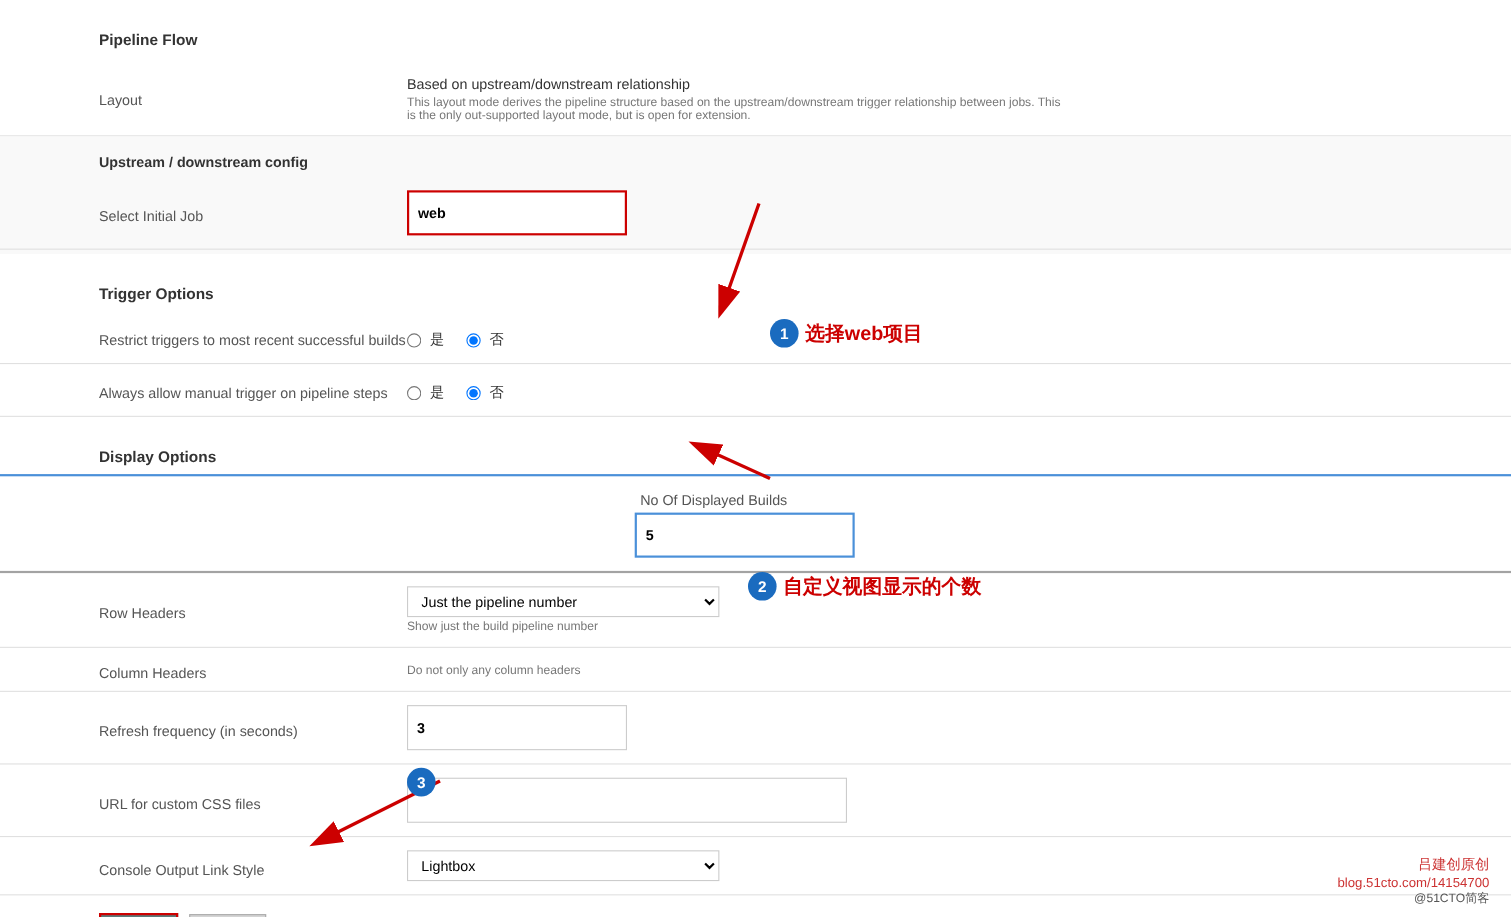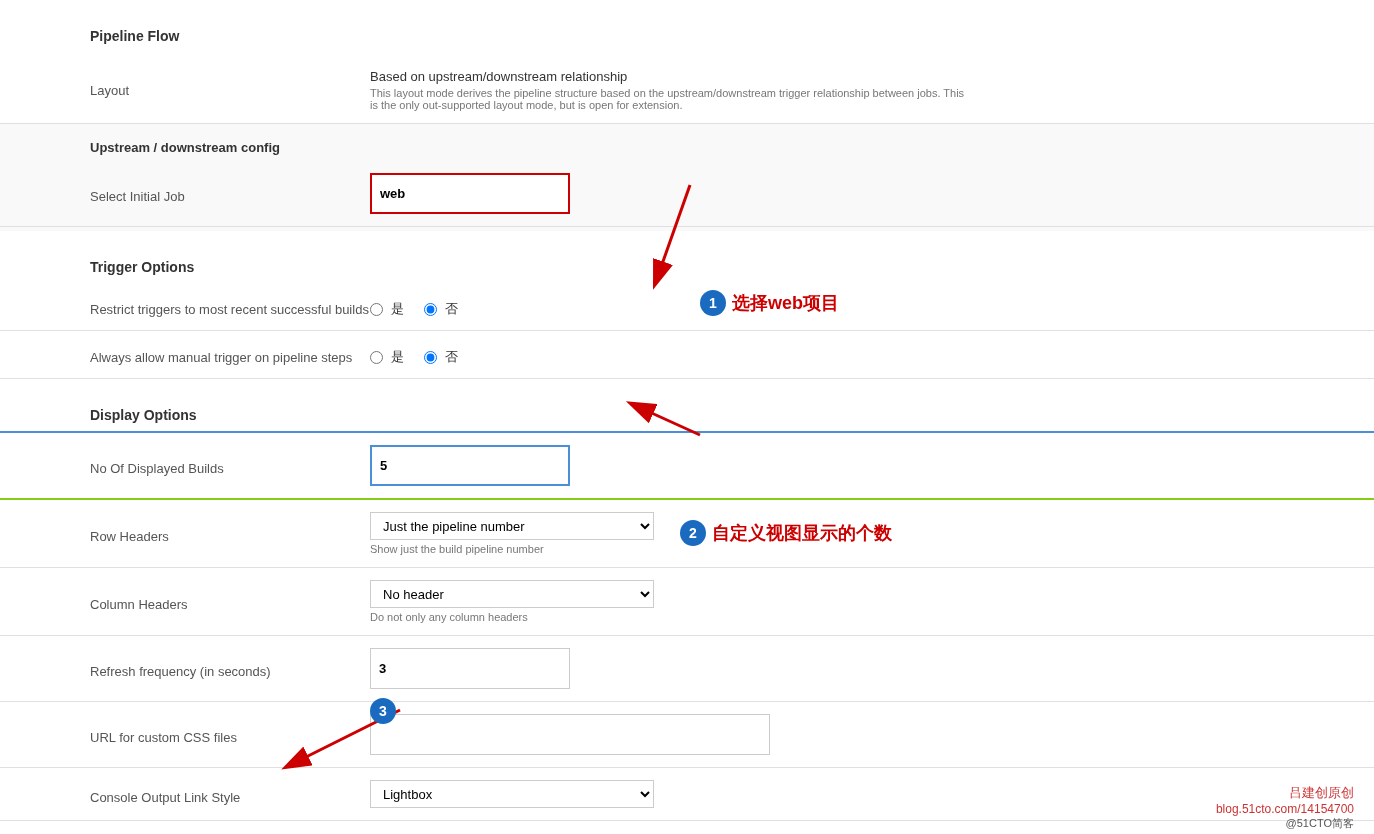--- a/index.html
+++ b/index.html
@@ -249,43 +249,40 @@
           <input type="radio" name="always_allow" checked="" style="">
           <span class="radio-label">否</span>
         </div>
       </div>
     </div>
   </div>
 
   <div class="display-options-section" style="margin-top:20px;">
     <div class="section-title">Display Options</div>
 
-    <div class="form-row" style="border-top: 2px solid #4a90d9; border-bottom: 2px solid #84cc16;">
+    <div class="form-row" style="border-top: 2px solid #4a90d9; border-bottom: 2px solid #a3a3a3; flex-direction: column;">
       <div class="form-label">No Of Displayed Builds</div>
       <div class="form-value">
         <input class="form-input no-of-builds-input" type="text" value="5" style="">
       </div>
     </div>
 
     <div class="form-row">
       <div class="form-label">Row Headers</div>
       <div class="form-value">
         <select class="form-select">
           <option>Just the pipeline number</option>
         </select>
         <div class="hint-text">Show just the build pipeline number</div>
       </div>
     </div>
 
     <div class="form-row">
       <div class="form-label">Column Headers</div>
       <div class="form-value">
-        <select class="form-select">
-          <option>No header</option>
-        </select>
         <div class="hint-text">Do not only any column headers</div>
       </div>
     </div>
 
     <div class="form-row">
       <div class="form-label">Refresh frequency (in seconds)</div>
       <div class="form-value">
         <input class="form-input" type="text" value="3" style="">
       </div>
     </div>

